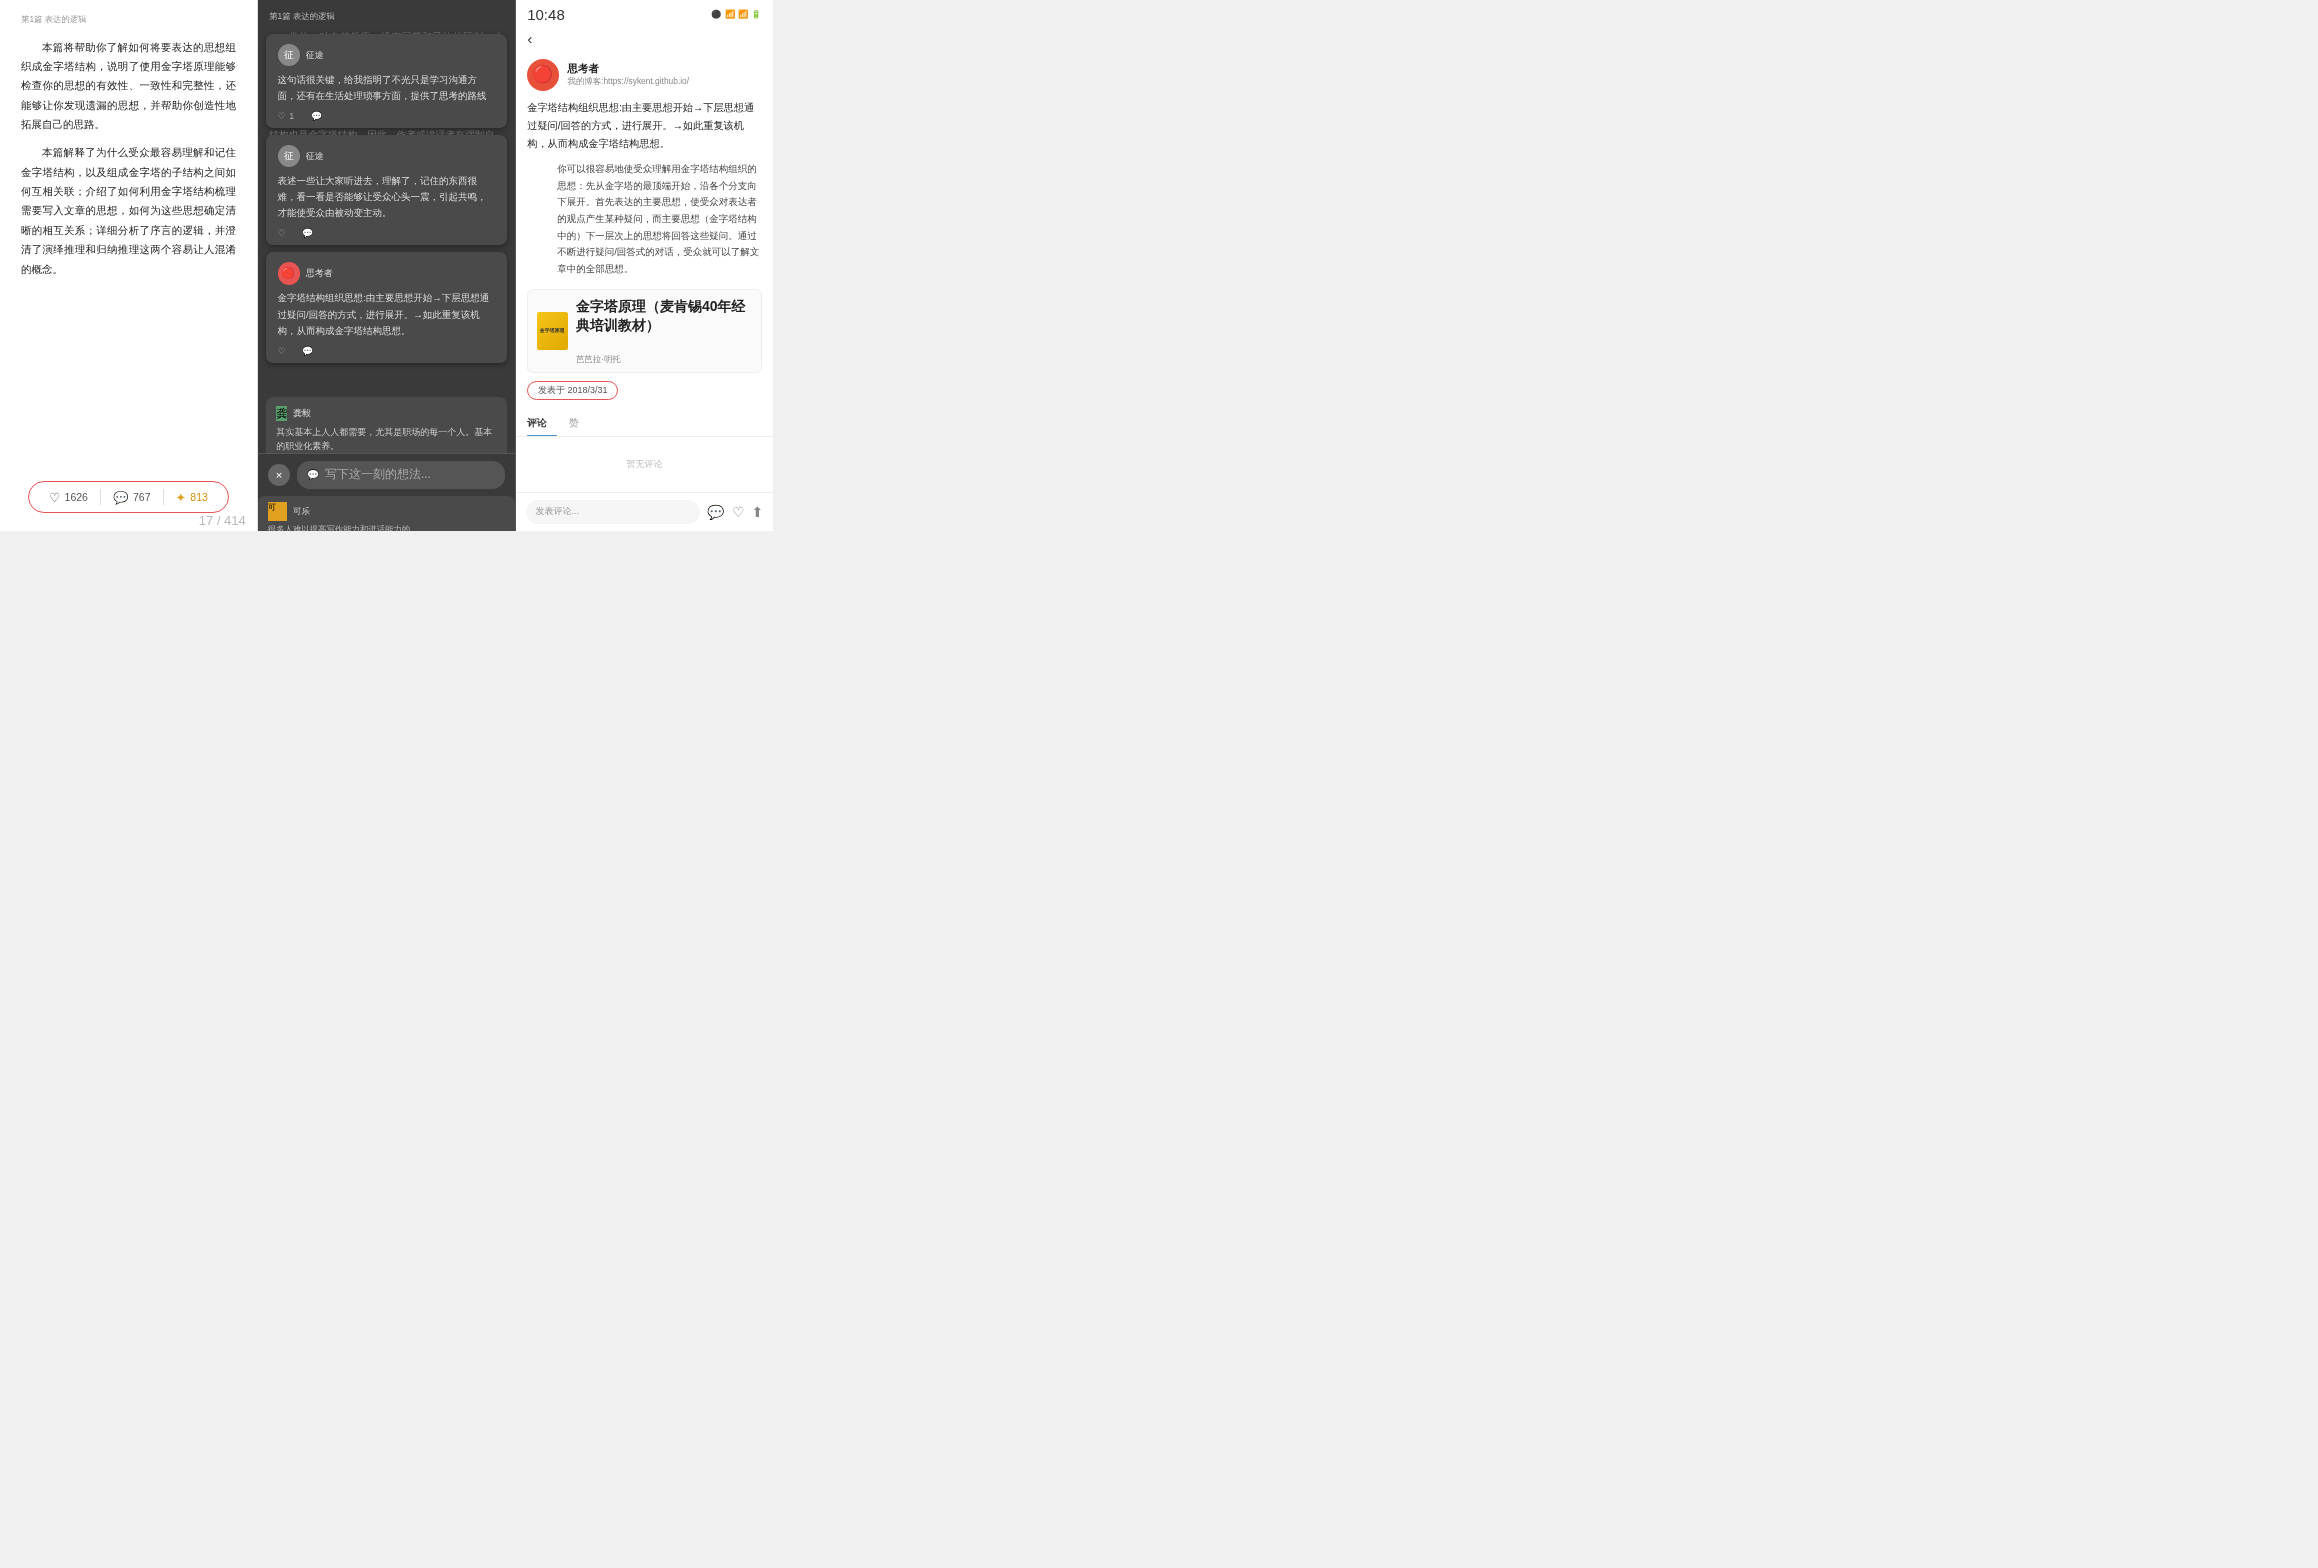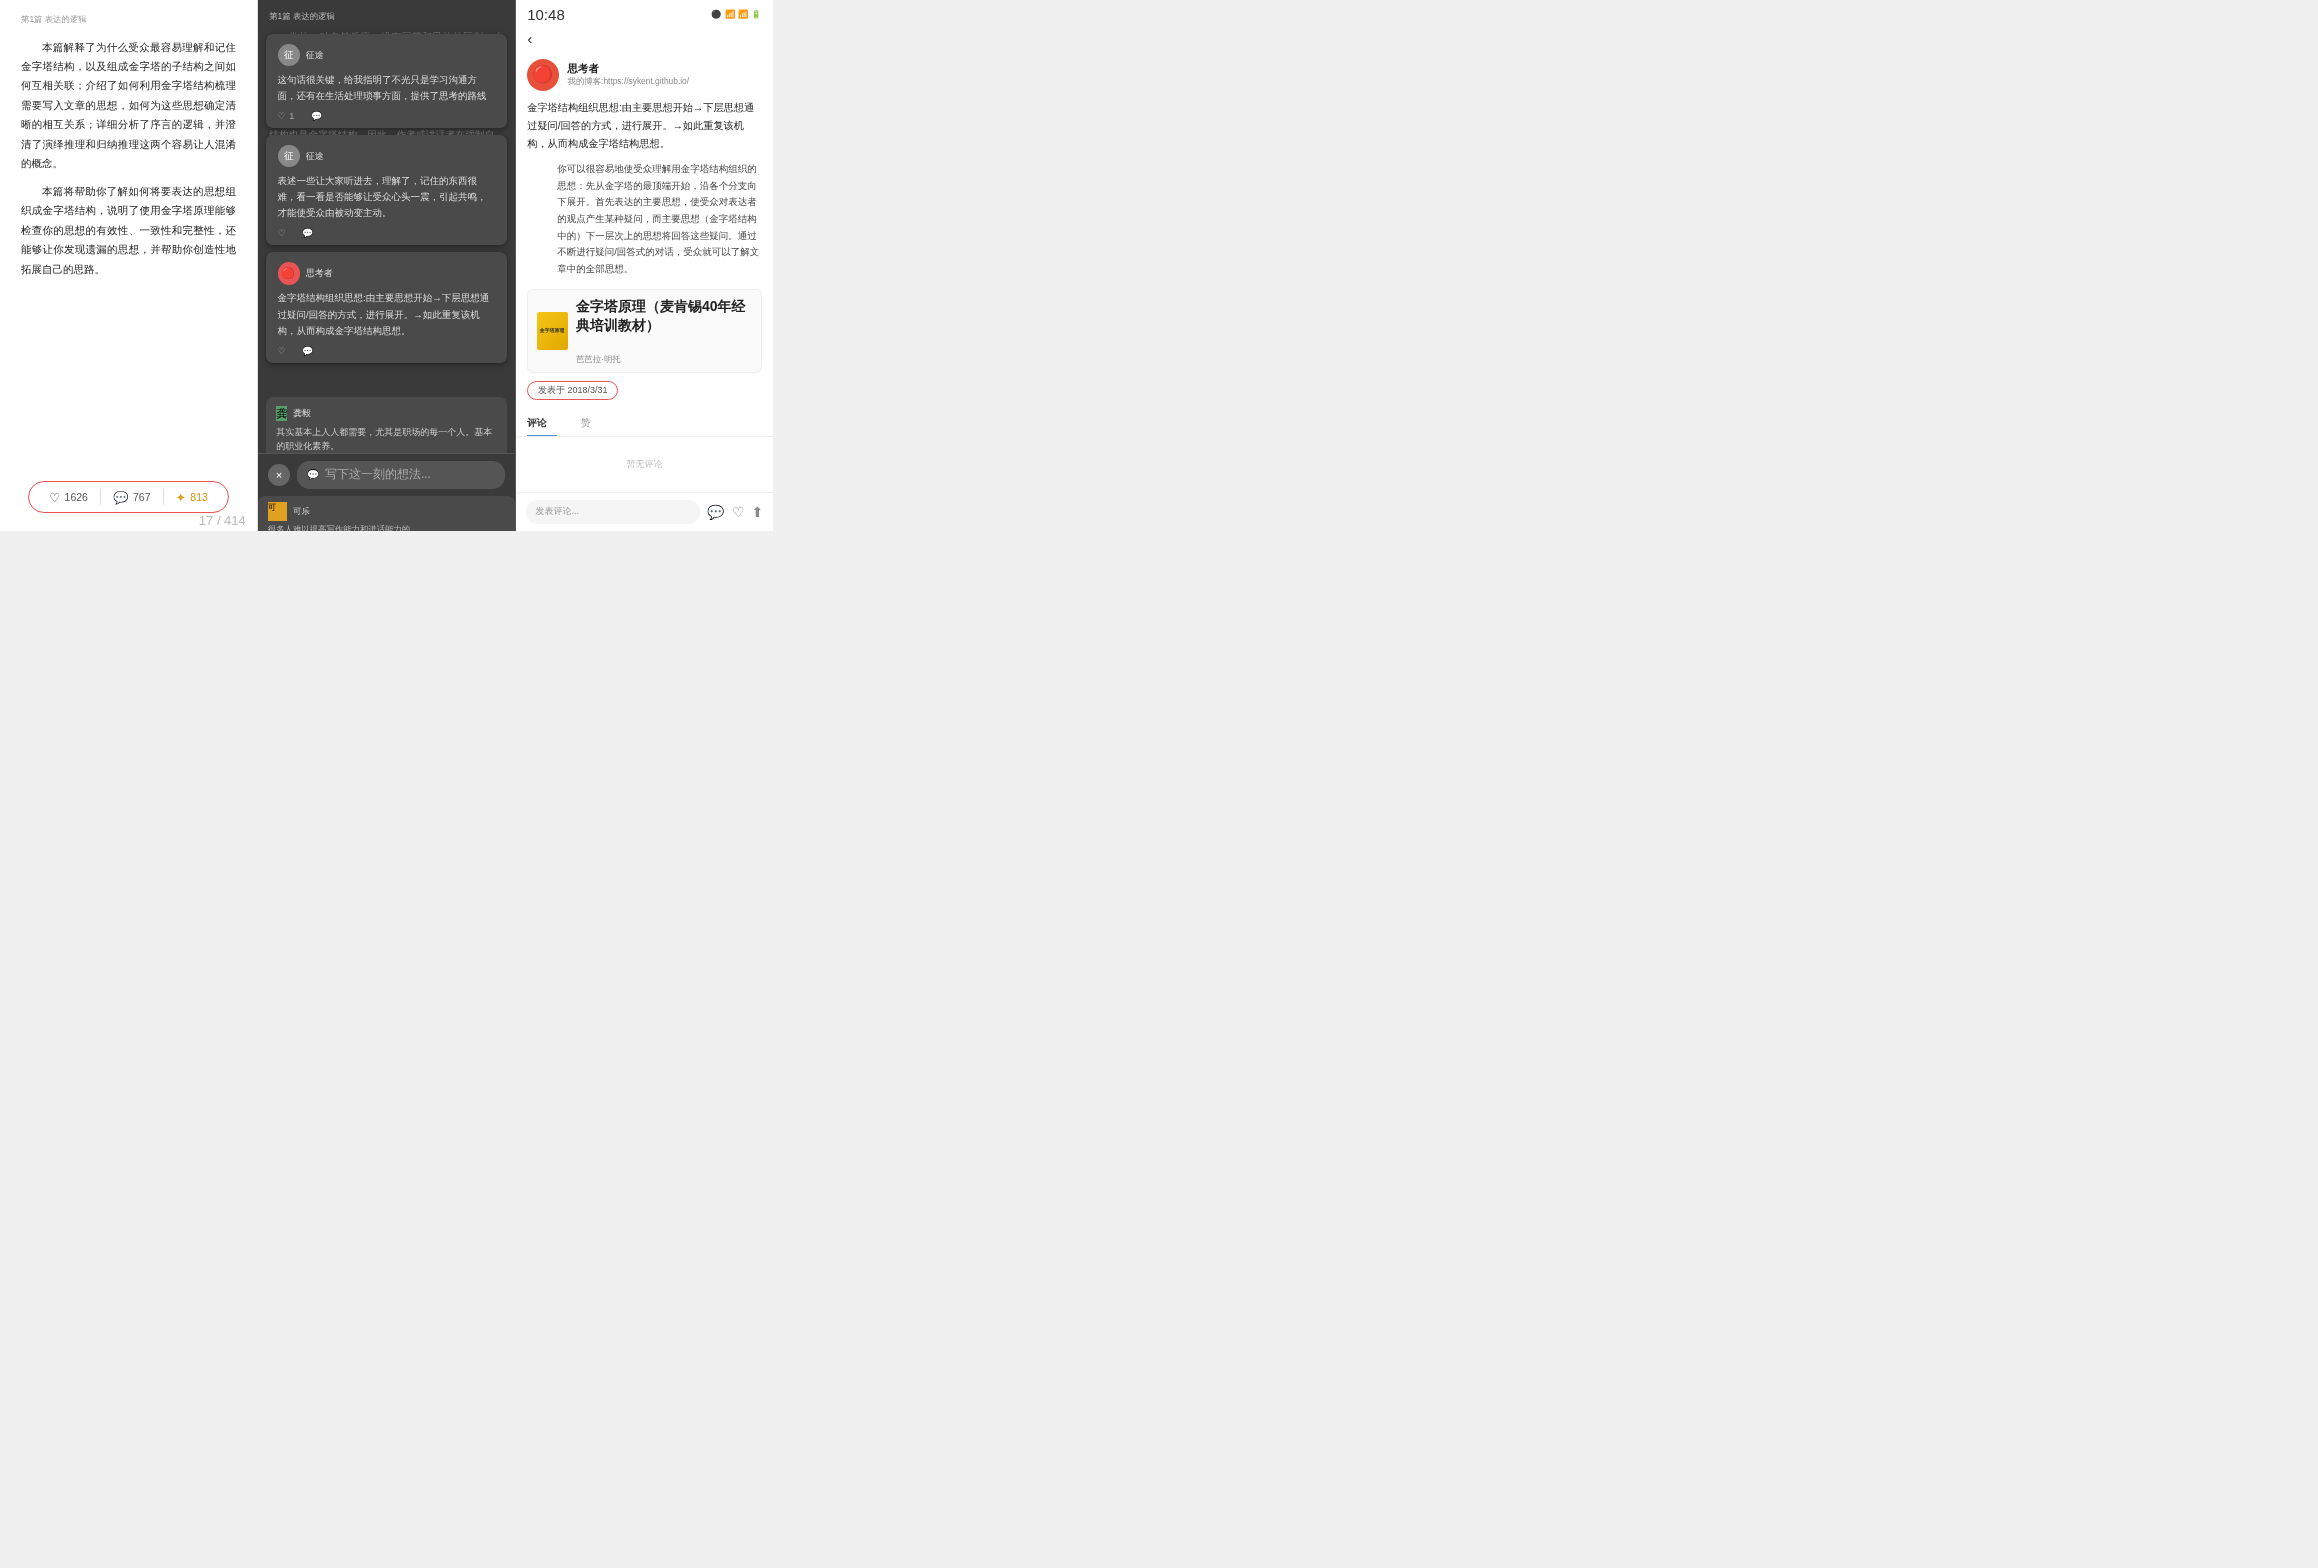--- a/index.html
+++ b/index.html
@@ -308,21 +308,21 @@
       color: #555;
       border: 1.4px solid #e85353;
       border-radius: 14px;
       padding: 2.1px 9.8px;
       display: inline-block;
     }
 
     .right-tabs {
       display: flex;
       align-items: center;
-      gap: 16px;
+      gap: 4px;
       padding: 4.2px 11.2px 0 11.2px;
       border-bottom: 0.7px solid #eee;
     }
     .right-tab {
       font-size: 9.8px;
       color: #999;
       padding: 4.2px 9.8px 5.6px 0;
       cursor: pointer;
       position: relative;
       margin-right: 8.4px;
@@ -367,22 +367,22 @@
     .av-blue { background: #4a90d9; }
     .av-green { background: #5a9e6e; }
     .av-orange { background: #e0a020; }
   </style>
 </head>
 <body>
 
 <div class="panel panel-left">
   <div class="book-label">第1篇 表达的逻辑</div>
   <div class="content-text">
+    <p>本篇将帮助你了解如何将要表达的思想组织成金字塔结构，说明了使用金字塔原理能够检查你的思想的有效性、一致性和完整性，还能够让你发现遗漏的思想，并帮助你创造性地拓展自己的思路。</p>
     <p>本篇解释了为什么受众最容易理解和记住金字塔结构，以及组成金字塔的子结构之间如何互相关联；介绍了如何利用金字塔结构梳理需要写入文章的思想，如何为这些思想确定清晰的相互关系；详细分析了序言的逻辑，并澄清了演绎推理和归纳推理这两个容易让人混淆的概念。</p>
-    <p>本篇将帮助你了解如何将要表达的思想组织成金字塔结构，说明了使用金字塔原理能够检查你的思想的有效性、一致性和完整性，还能够让你发现遗漏的思想，并帮助你创造性地拓展自己的思路。</p>
   </div>
   <div style="margin-top:auto;">
     <div class="bottom-bar">
       <div class="bottom-bar-inner">
         <div class="bottom-btn">
           <span class="icon-heart">♡</span>
           <span class="count">1626</span>
         </div>
         <div class="divider-btn"></div>
         <div class="bottom-btn">

